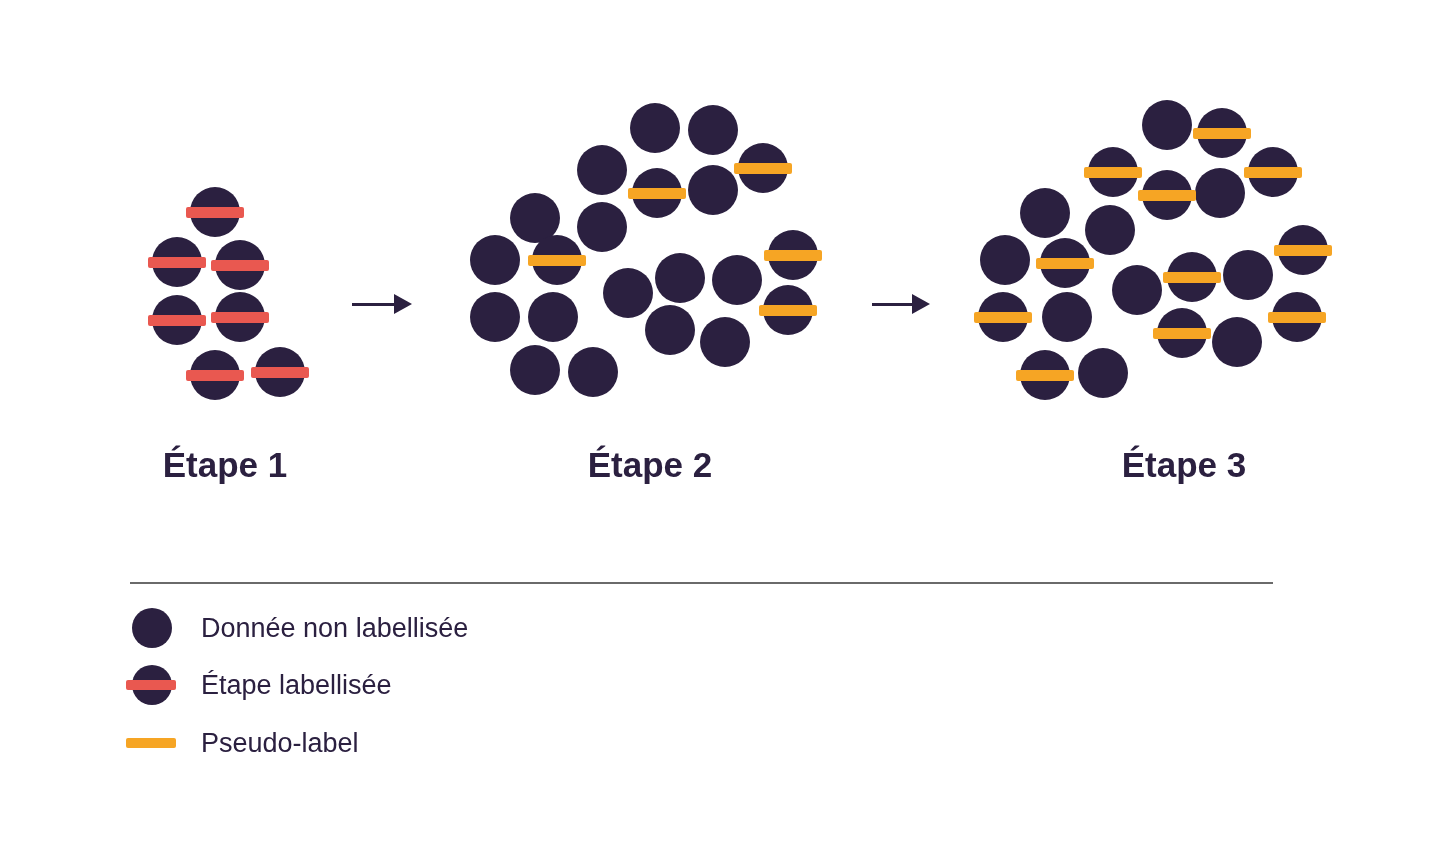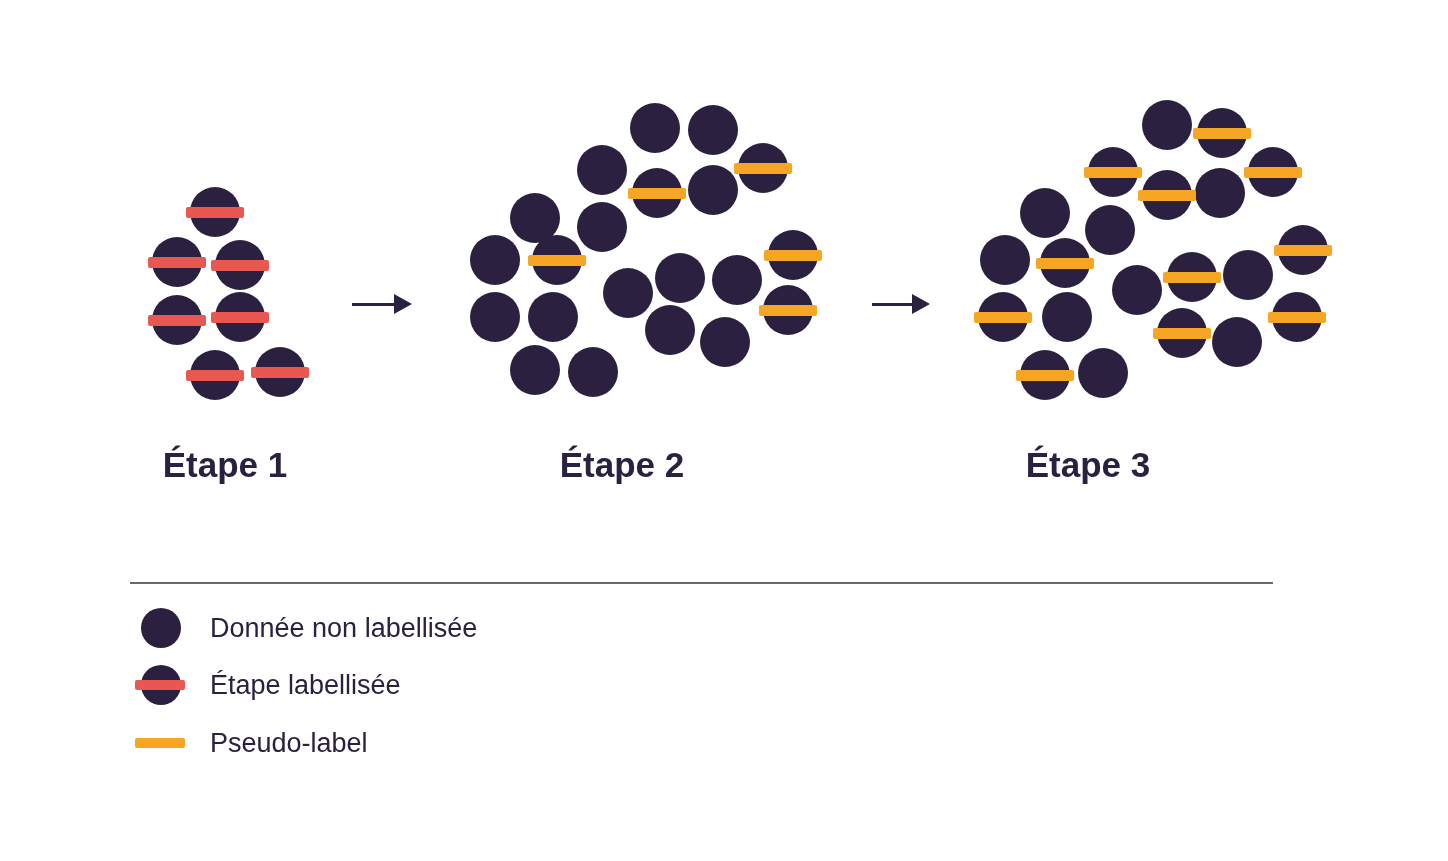--- a/index.html
+++ b/index.html
@@ -40,21 +40,21 @@
     top: 444px;
     transform: translateX(-50%);
     text-align: center;
     white-space: nowrap;
     color: var(--navy);
   }
   .stage-title { font-size: 35px; font-weight: 700; line-height: 1.2; letter-spacing: 0; text-align: center; }
   .stage-subtitle { font-size: 30px; font-weight: 400; line-height: 1.2; margin-top: 6px; }
   
   .legend-divider { position: absolute; height: 2px; background: var(--divider); }
-  .legend-row { position: absolute; left: 135px; height: 44px; display: flex; align-items: center; justify-content: center; }
+  .legend-row { position: absolute; left: 126px; height: 44px; display: flex; align-items: center; justify-content: center; }
   .swatch { position: relative; width: 51px; height: 44px; flex: none; }
   .swatch-circle {
     position: absolute; left: 50%; top: 50%; transform: translate(-50%,-50%);
     width: 40px; height: 40px; border-radius: 50%; background: var(--navy);
   }
   .swatch-bar {
     position: absolute; left: 0; top: 50%; transform: translateY(-50%);
     width: 50px; height: 10px; border-radius: 2px;
   }
   .swatch-bar.red { background: var(--red); }
@@ -150,24 +150,24 @@
     <div class="head"></div>
   </div>
   <div class="arrow" style="left: 872px; top: 294px; width: 58px; height: 20px;">
     <div class="shaft" style="width: 44px;"></div>
     <div class="head"></div>
   </div>
 
   <div class="stage-label" style="left: 225px;">
     <div class="stage-title">Étape 1</div>
   </div>
-  <div class="stage-label" style="left: 622px;">
+  <div class="stage-label" style="left: 650px;">
     <div class="stage-title">Étape 2</div>
   </div>
-  <div class="stage-label" style="left: 1088px;">
+  <div class="stage-label" style="left: 1184px;">
     <div class="stage-title">Étape 3</div>
   </div>
 
   <div>
     <div class="legend-divider" style="left: 130px; top: 582px; width: 1143px;"></div>
 
     <div class="legend-row" style="top: 606px;">
       <div class="swatch">
         <div class="swatch-circle"></div>
       </div>

